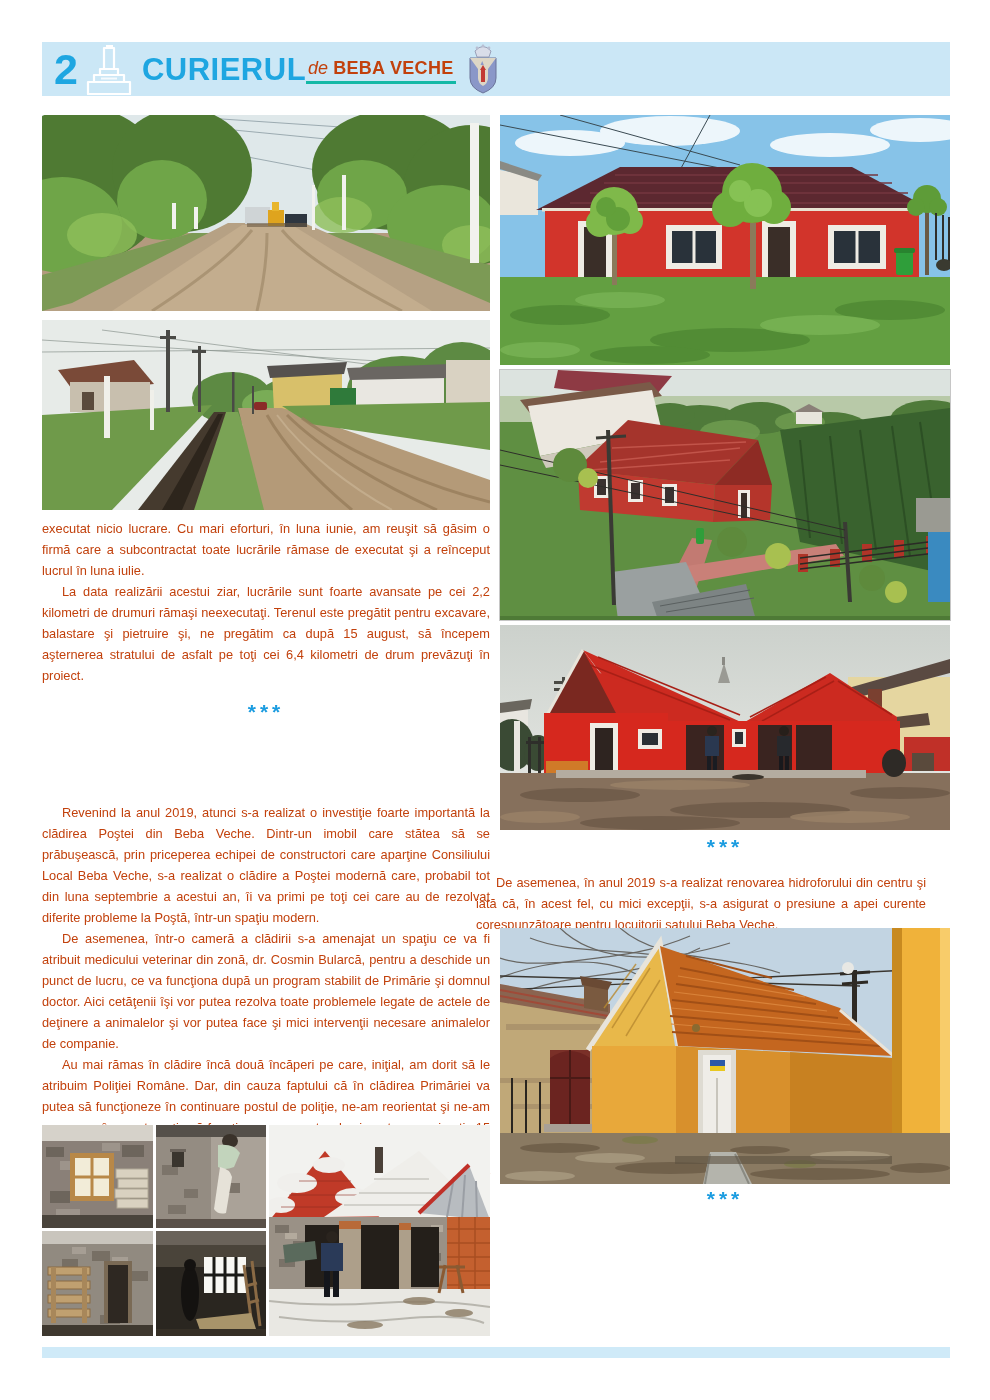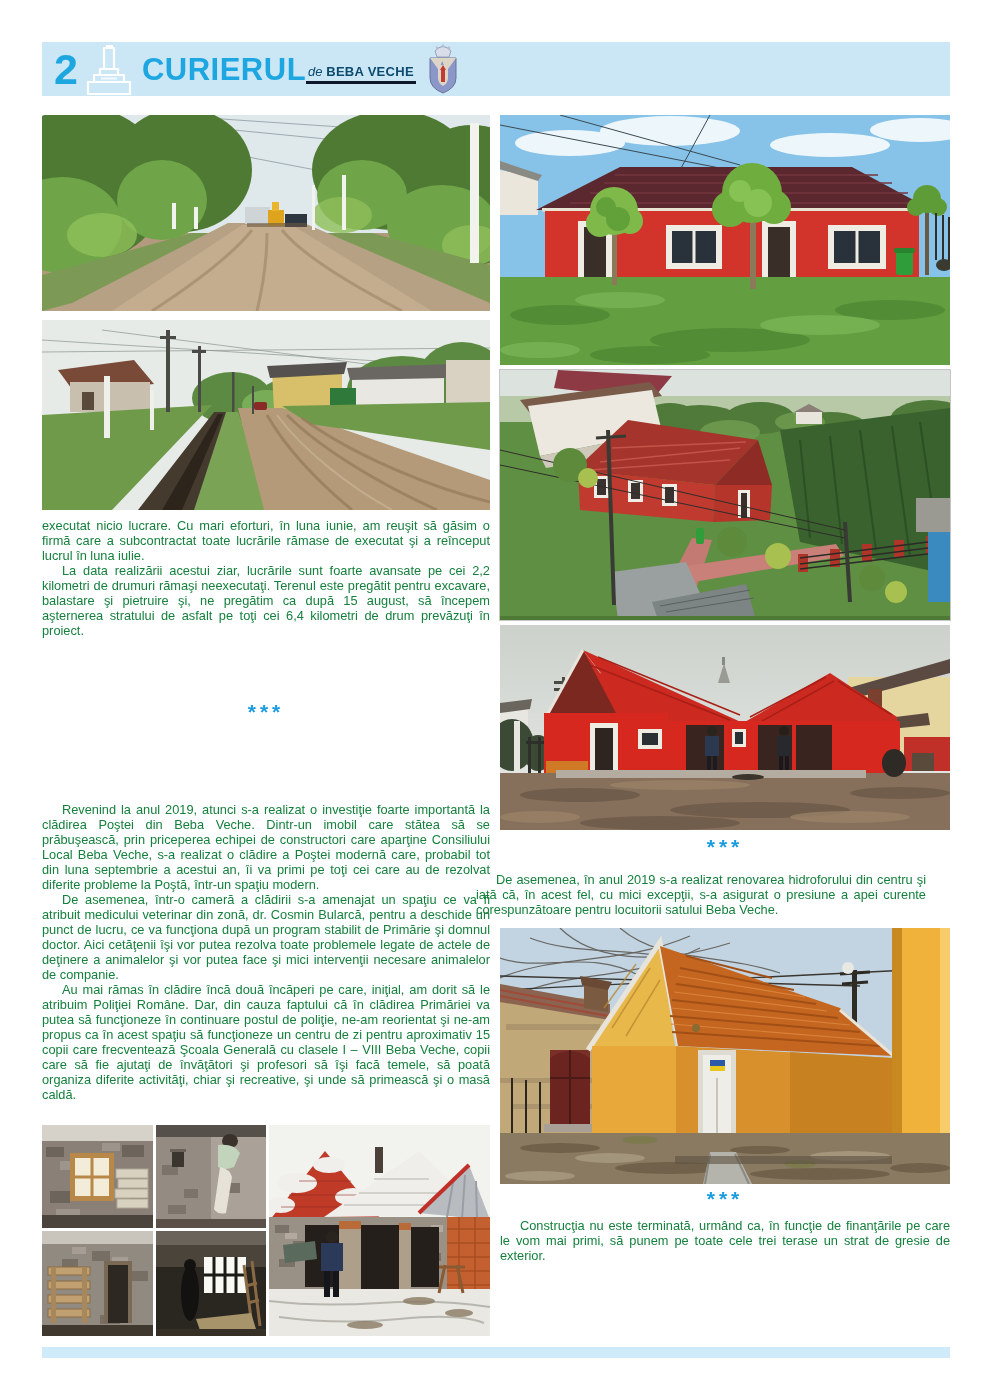--- a/index.html
+++ b/index.html
@@ -5,30 +5,30 @@
   html,body{margin:0;padding:0;background:#fff;}
   .page{position:relative;width:990px;height:1400px;background:#ffffff;
         font-family:"Liberation Sans",sans-serif;overflow:hidden;}
   
   .masthead{position:absolute;left:42px;top:42px;width:908px;height:54px;
             background:#cbe7f6;display:flex;align-items:center;}
   .pagenum{color:#1ea6e1;font-size:43px;font-weight:bold;margin-left:12px;line-height:50px;}
   .monument{width:46px;height:50px;margin-left:8px;margin-top:2px;}
   .title-wrap{margin-left:10px;display:flex;align-items:flex-end;}
   .title{color:#1ea6e1;font-size:31px;font-weight:bold;letter-spacing:.5px;line-height:29px;}
-  .subtitle{color:#0c4a6e;font-size:13px;border-bottom:3px solid #0f172a;padding:0 2px 2px 2px;}
+  .subtitle{color:#c2410c;font-size:18px;border-bottom:3px solid #14b8a6;padding:0 2px 2px 2px;}
   .subtitle .de{font-style:italic;}
   .subtitle .nm{font-weight:bold;letter-spacing:.3px;}
   .crest{width:34px;height:54px;margin-left:10px;margin-bottom:2px;}
   
   .photo{position:absolute;overflow:hidden;background:#ddd;}
   .photo svg{display:block;width:100%;height:100%;}
   .framed{outline:1px solid #c6c6c6;}
   
-  .textblock{position:absolute;color:#15803d;font-size:12.8px;line-height:15px;
+  .textblock{position:absolute;color:#c2410c;font-size:12.8px;line-height:21px;
              text-align:justify;}
   .textblock p{margin:0;text-indent:20px;}
   .textblock p.noindent{text-indent:0;}
   .sep{position:absolute;text-align:center;color:#1b9ce0;font-weight:bold;
        font-size:21px;letter-spacing:4px;line-height:22px;}
   .bottom-bar{position:absolute;left:42px;top:1347px;width:908px;height:11px;background:#cfeaf8;}
   
   .collage{position:absolute;left:42px;top:1125px;width:448px;height:211px;background:#fff;}
   .collage .cell{position:absolute;overflow:hidden;}
   .collage .cell svg{display:block;width:100%;height:100%;}
@@ -781,18 +781,17 @@
       <polygon points="203,256 210,224 236,224 252,256" fill="#b4b4ac"></polygon>
       <line x1="210" y1="226" x2="205" y2="256" stroke="#8a8a82" stroke-width="2"></line>
       <line x1="235" y1="226" x2="249" y2="256" stroke="#8a8a82" stroke-width="2"></line>
       <rect x="175" y="228" width="217" height="8" fill="#5c5040" opacity=".6"></rect>
     </svg>
   </div>
 
   <div class="sep" style="left:500px;top:1188px;width:450px;">***</div>
 
   <div class="textblock" style="left:500px;top:1218px;width:450px;">
-    <p>Construcţia nu este terminată, urmând ca, în funcţie de finanţările pe care le vom mai primi, să punem pe toate cele trei terase un strat de gresie de exterior.</p>
   </div>
 
   <div class="bottom-bar"></div>
 
 </div>
 
 </body></html>

